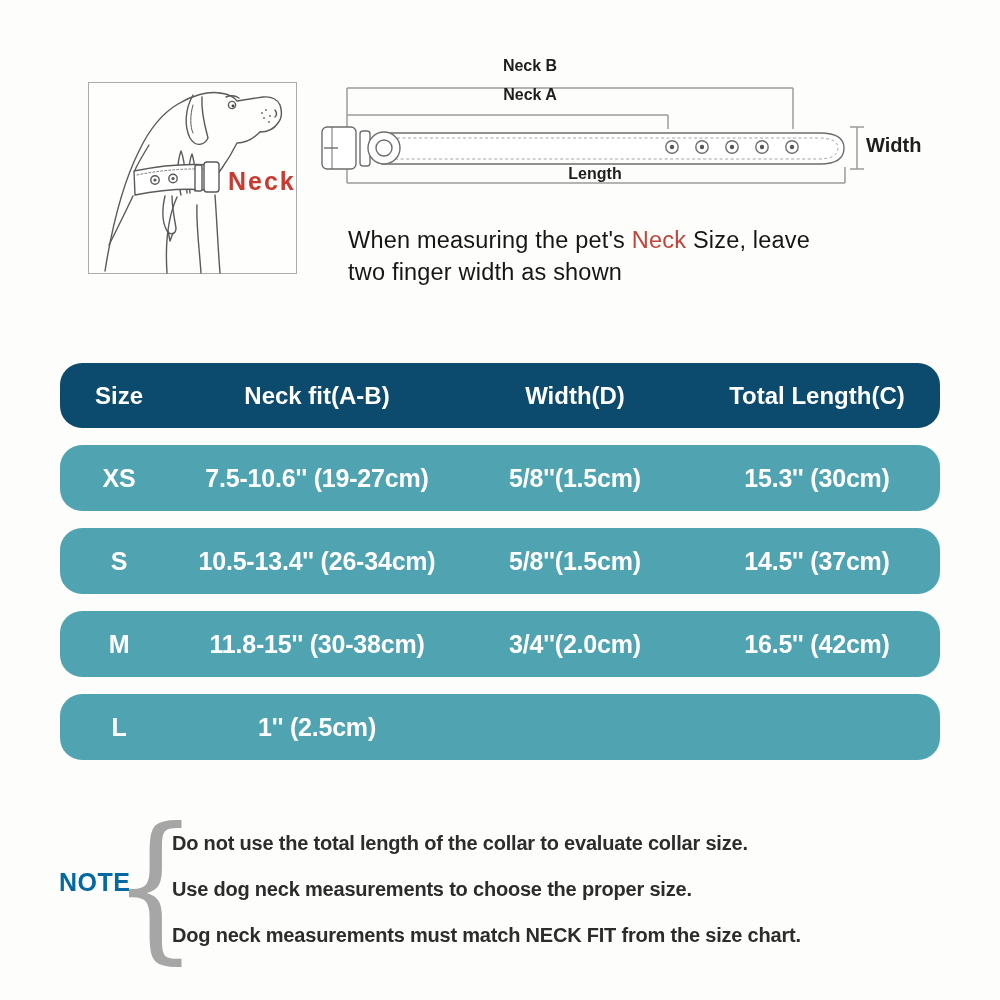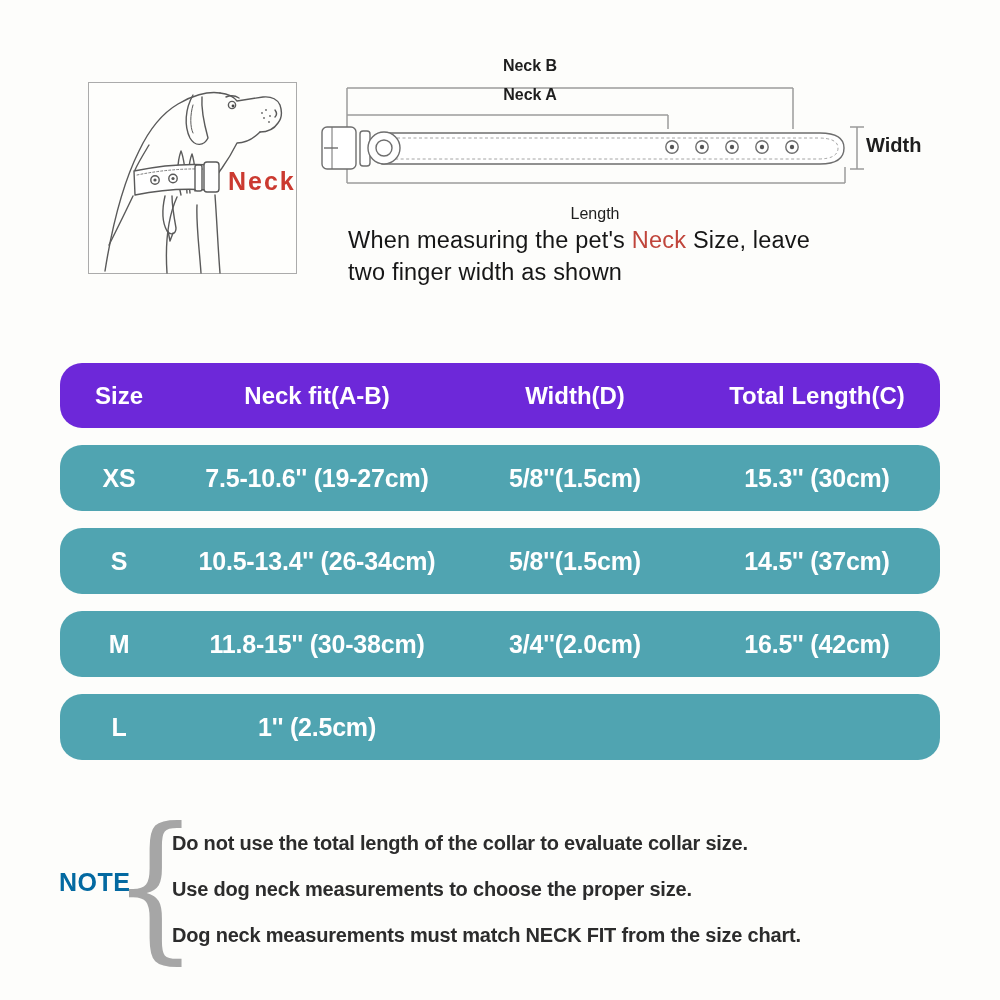--- a/index.html
+++ b/index.html
@@ -22,39 +22,39 @@
   .collar-diagram{
     position:absolute;left:320px;top:55px;width:620px;height:160px;
   }
   .collar-diagram svg{position:absolute;left:0;top:0;}
   .dim-label{
     position:absolute;font-size:16px;font-weight:600;color:#1e1e1e;
     text-align:center;width:160px;
   }
   .lbl-neckb{left:130px;top:2px;}
   .lbl-necka{left:130px;top:31px;}
-  .lbl-length{left:195px;top:110px;font-weight:400;margin-top:40px;}
+  .lbl-length{left:195px;top:110px;font-weight:700;}
   .lbl-width{left:546px;top:79px;width:80px;text-align:left;font-size:20px;font-weight:700;}
   .instruction{
     position:absolute;left:348px;top:224px;width:560px;
     font-size:23.5px;font-weight:400;line-height:32px;color:#161616;
     letter-spacing:0.2px;
   }
   .instruction .hl{color:#c0453b;}
   
   .size-table{
     position:absolute;left:60px;top:363px;width:880px;
     display:flex;flex-direction:column;gap:17px;
   }
   .trow{
     display:grid;grid-template-columns:118px 278px 238px 246px;
     align-items:center;border-radius:22px;color:#ffffff;
   }
   .trow > div{text-align:center;}
-  .trow.head{height:65px;background:#6d28d9;font-size:24px;font-weight:700;}
+  .trow.head{height:65px;background:#0c4a6e;font-size:24px;font-weight:700;}
   .trow.data{height:66px;background:#50a4b1;font-size:25px;font-weight:700;letter-spacing:-0.2px;}
   
   .note-label{
     position:absolute;left:59px;top:868px;
     font-size:25px;font-weight:700;color:#0369a1;letter-spacing:0.5px;
   }
   .brace{
     position:absolute;left:112px;top:806px;
     font-family:"DejaVu Serif",serif;
     font-size:160px;line-height:160px;color:#a6a6a6;

